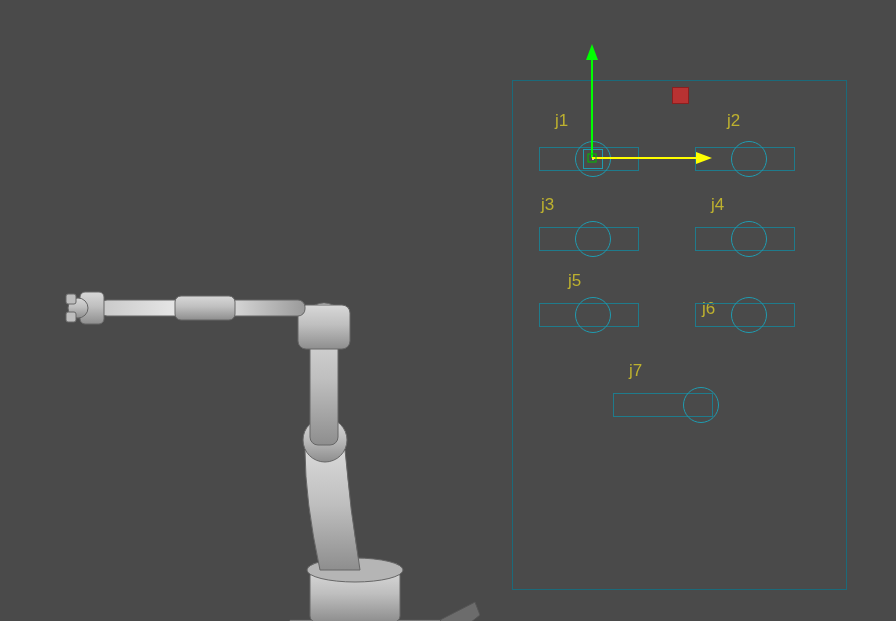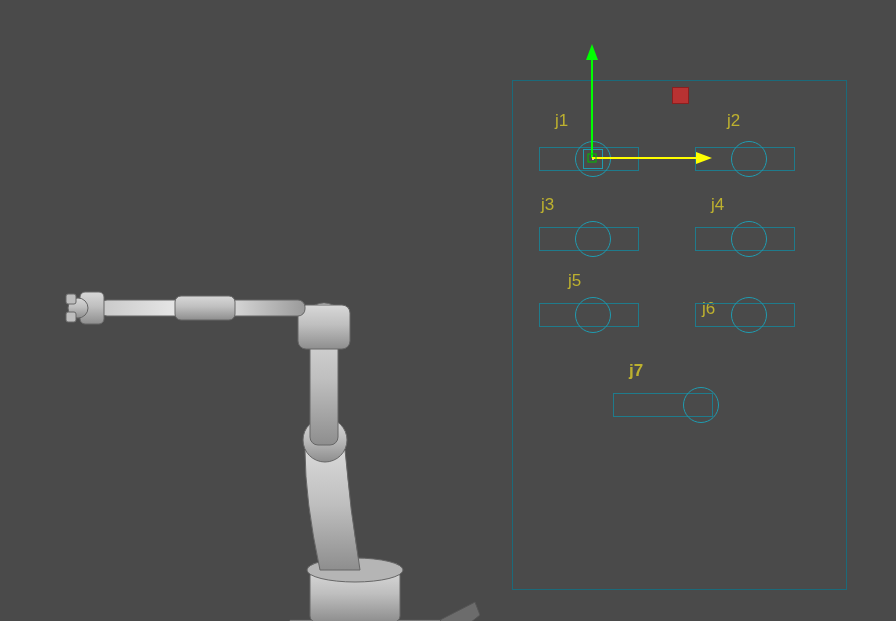--- a/index.html
+++ b/index.html
@@ -156,21 +156,21 @@
     <div class="joint-circle" style="left:218px; top:140px;"></div>
 
     <div class="joint-label" style="left:55px; top:190px;">j5</div>
     <div class="joint-rect" style="left:26px; top:222px;"></div>
     <div class="joint-circle" style="left:62px; top:216px;"></div>
 
     <div class="joint-label" style="left:189px; top:190px;margin-top:28px;">j6</div>
     <div class="joint-rect" style="left:182px; top:222px;"></div>
     <div class="joint-circle" style="left:218px; top:216px;"></div>
 
-    <div class="joint-label" style="left:116px; top:280px;font-weight:bold;">j7</div>
+    <div class="joint-label" style="left:116px; top:280px;">j7</div>
     <div class="joint-rect" style="left:100px; top:312px;"></div>
     <div class="joint-circle" style="left:170px; top:306px;"></div>
 
   </div>
 
   <div class="gizmo" style="left:572px; top:38px; width:150px; height:130px;">
     <svg width="160" height="140">
 
       <line x1="20" y1="120" x2="20" y2="18" stroke="#00ff00" stroke-width="2"></line>
       <polygon points="20,6 14,22 26,22" fill="#00ff00"></polygon>

